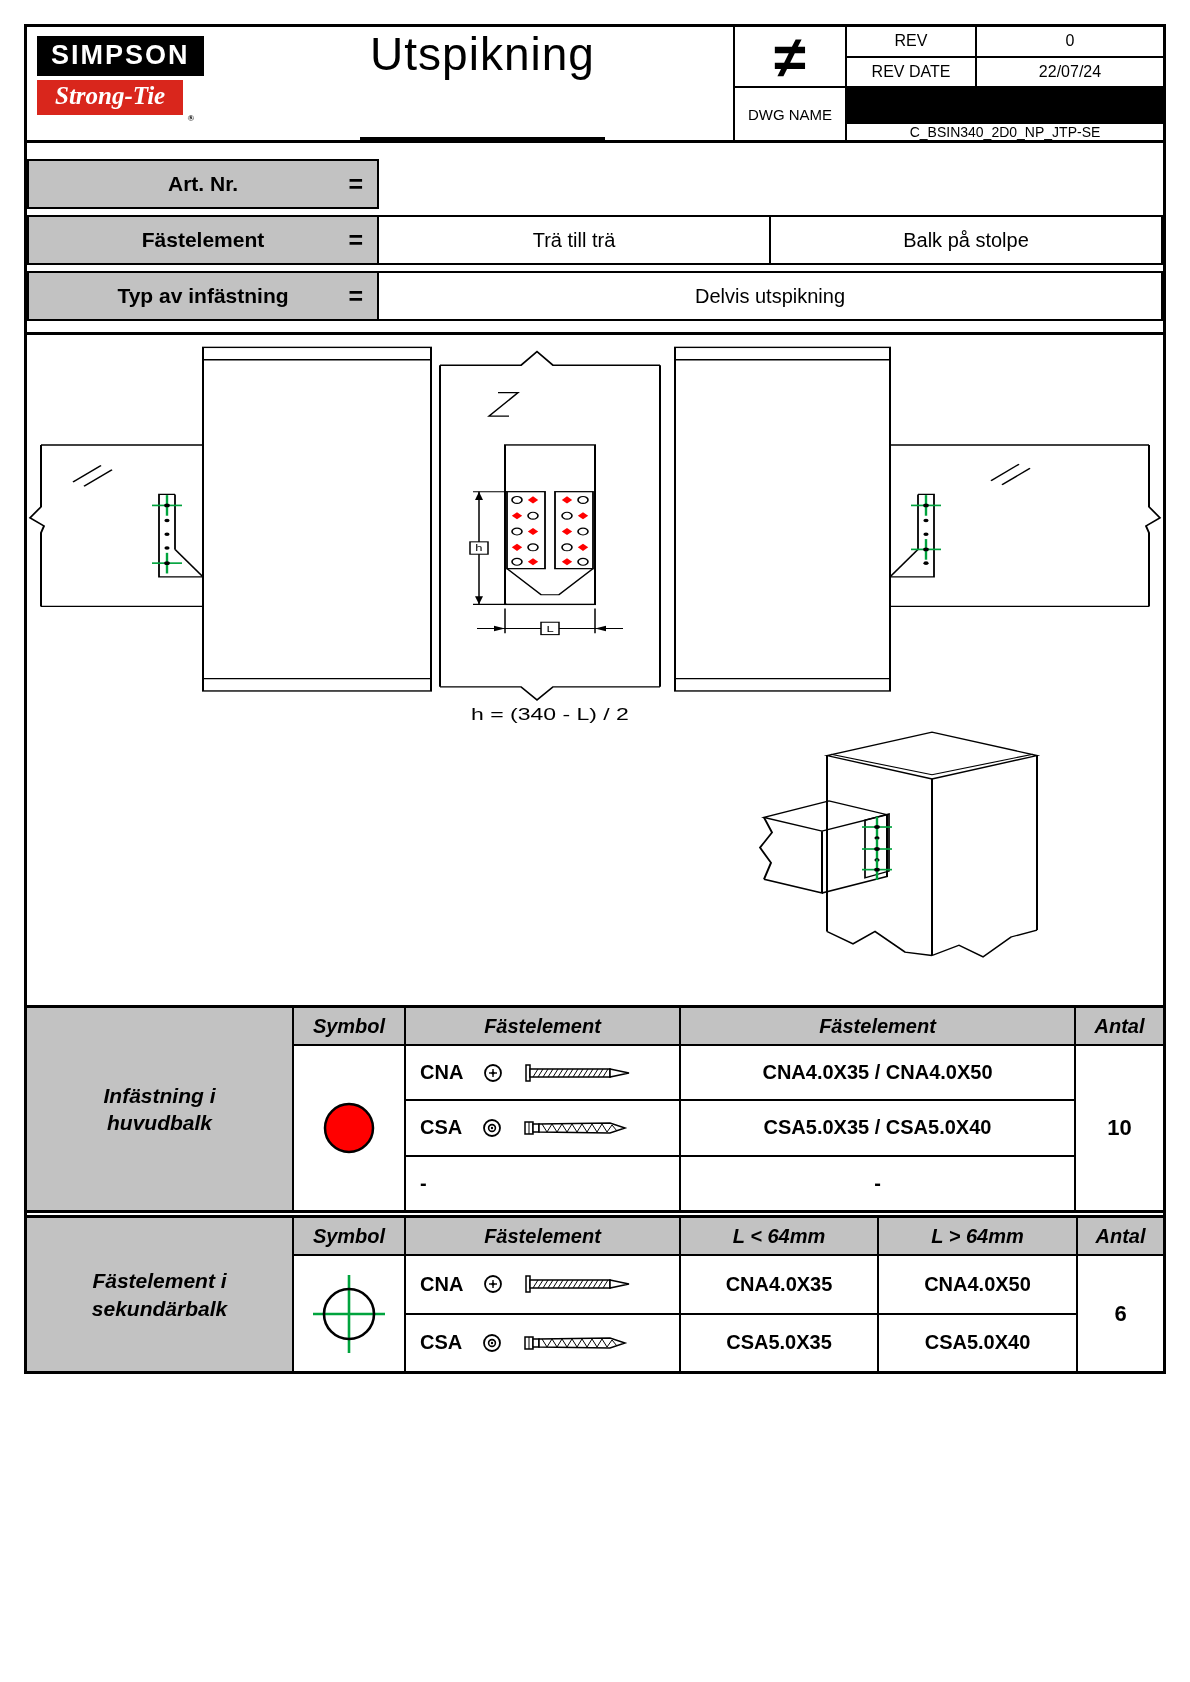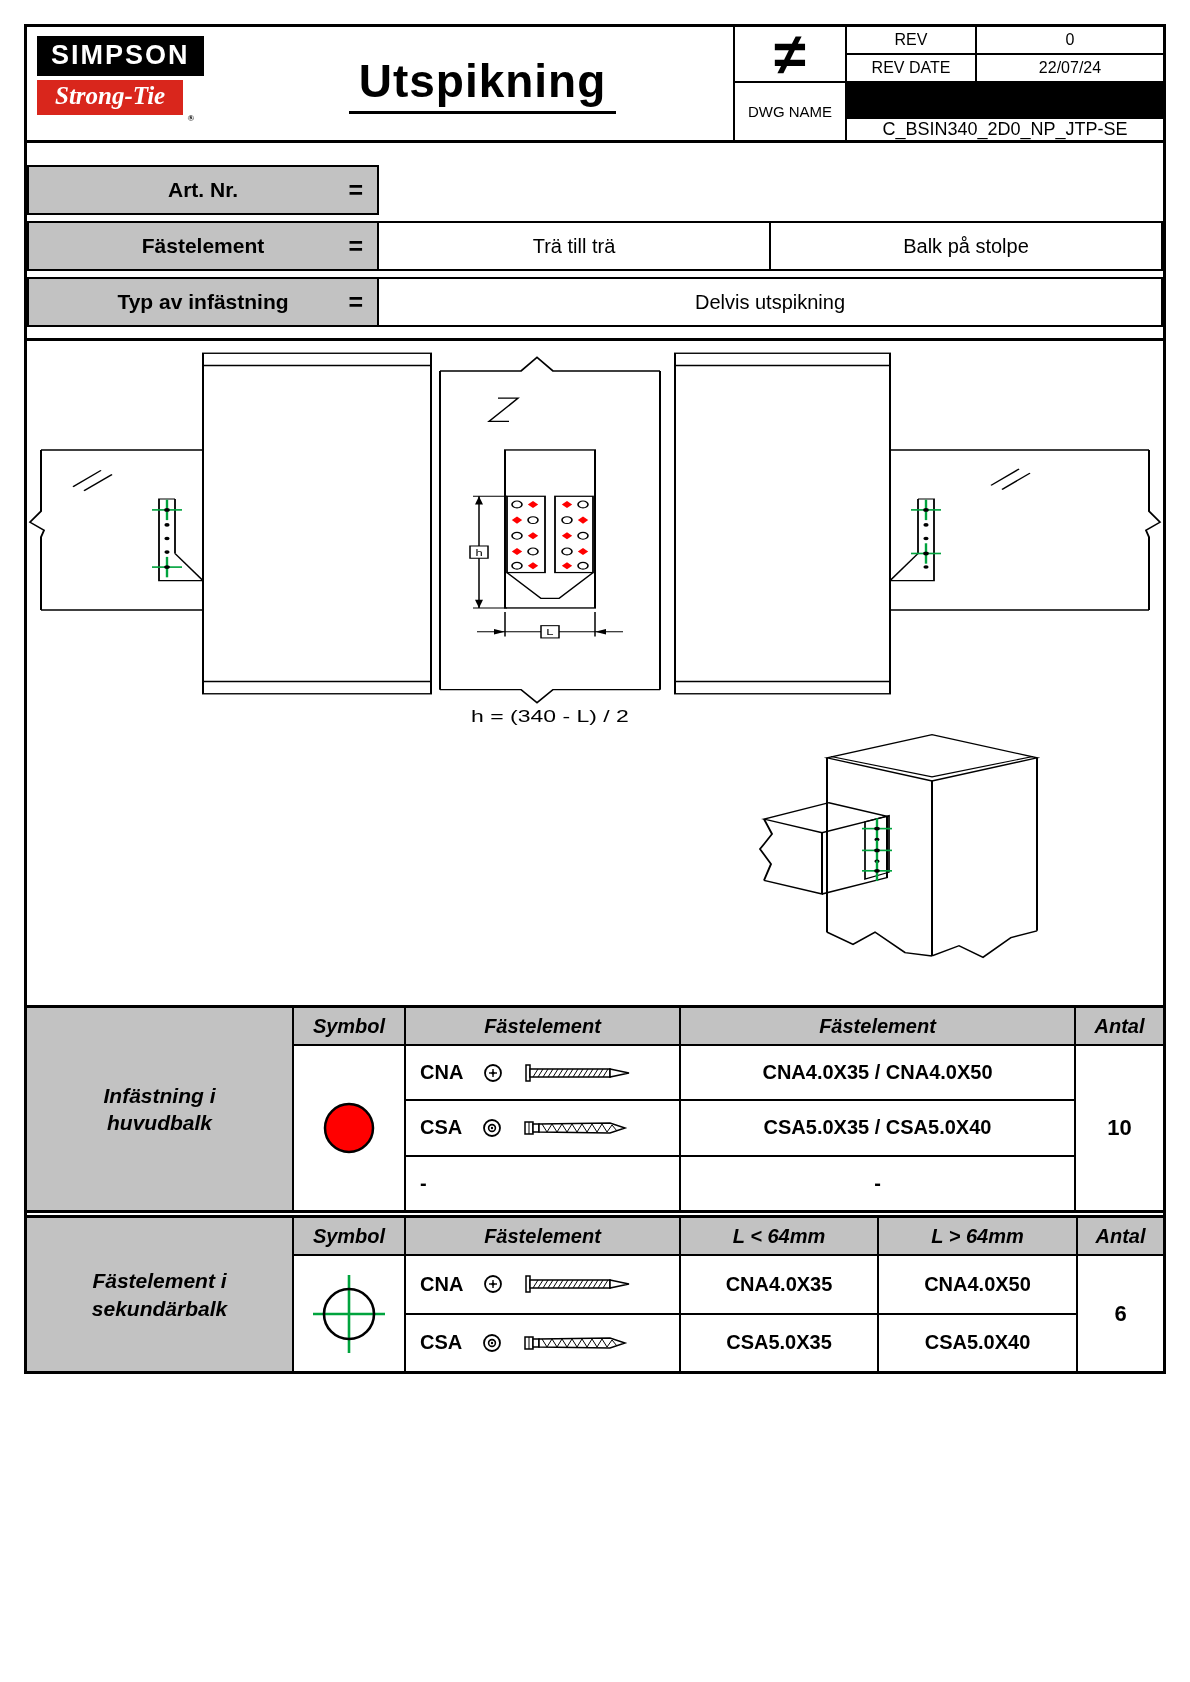--- a/index.html
+++ b/index.html
@@ -11,31 +11,31 @@
 
   
   .header { height:116px; border-bottom:3px solid #000; display:flex; align-items:stretch; }
   .logo-block { width:205px; padding:9px 0 0 10px; }
   .logo-simpson { display:inline-block; background:#000; color:#fff; font-weight:bold;
                   font-size:27px; letter-spacing:2px; padding:4px 14px 5px; }
   .logo-strongtie { display:inline-block; background:#d9261c; color:#fff; margin-top:4px;
                     font-family:"Liberation Serif", serif; font-style:italic; font-weight:bold;
                     font-size:25px; padding:2px 18px 5px; position:relative; }
   .logo-reg { position:absolute; right:-11px; bottom:-8px; color:#000; font-size:9px; font-style:normal; }
-  .title-block { flex:1; display:flex; align-items:center; justify-content:center;font-weight:bold; }
+  .title-block { flex:1; display:flex; justify-content:center; }
   .title { font-size:46px; border-bottom:3px solid #000; padding:0 10px 3px; letter-spacing:1px; }
   .title-info { width:430px; display:grid; grid-template-columns:110px 128px 1fr;
                 grid-template-rows:1fr 1fr 1fr; gap:2px; background:#000; border-left:2px solid #000; }
   .ti-cell { background:#fff; display:flex; align-items:center; justify-content:center; font-size:16px; }
   .ti-proj { grid-area:1/1/3/2; font-size:58px; font-weight:bold; line-height:1; }
   .ti-dwg-label { grid-area:3/1/4/2; font-size:15px; }
-  .ti-dwg-value { grid-area:3/2/4/4; font-size:18px;margin-top:36px; }
+  .ti-dwg-value { grid-area:3/2/4/4; font-size:14px;margin-top:36px; }
 
   
-  .info { padding-top:22px; }
+  .info { padding-top:16px; }
   .info-row { display:flex; height:50px; margin-bottom:6px; }
   .info-label { width:352px; background:#c2c2c2; border:2px solid #000; position:relative;
                 display:flex; align-items:center; justify-content:center;
                 font-weight:bold; font-size:21px; }
   .info-eq { position:absolute; right:14px; font-size:25px; font-weight:bold; }
   .info-values { flex:1; display:flex; border:2px solid #000; border-left:none; background:#fff; }
   .info-val { flex:1; display:flex; align-items:center; justify-content:center; font-size:20px; }
   .info-val + .info-val { border-left:2px solid #000; }
 
   

